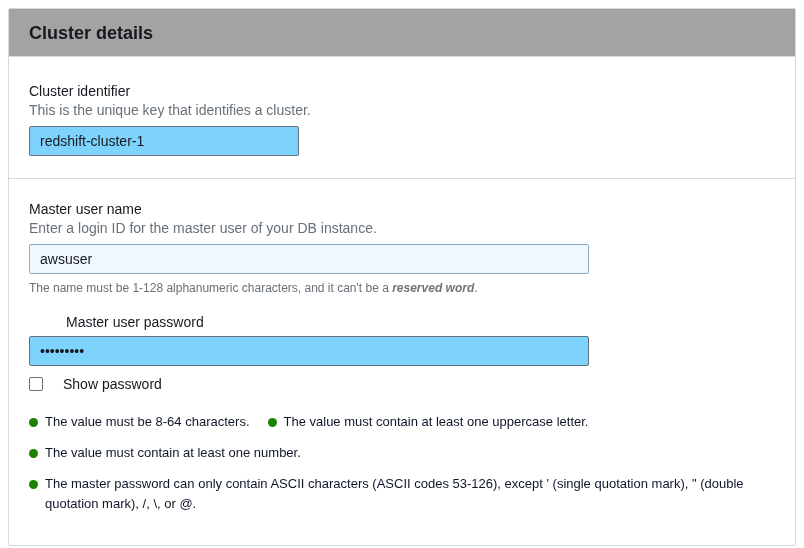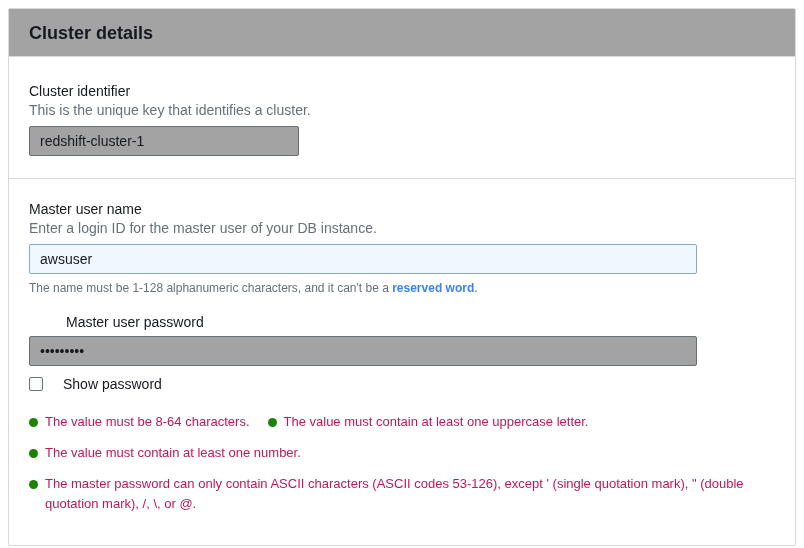--- a/index.html
+++ b/index.html
@@ -49,36 +49,37 @@
     line-height: 1.35;
     margin-bottom: 6px;
   }
   .field-hint {
     font-size: 12px;
     color: #687078;
     line-height: 1.35;
     margin-top: 6px;
   }
   .field-hint a, .link {
-    color: #3b82f6;
+    color: #737373;
     text-decoration: none;
     font-weight: 700;
+    font-style: italic;
   }
   input.text {
     width: 270px;
     max-width: 100%;
     padding: 6px 10px;
     font-size: 14px;
     border: 1px solid #687078;
     border-radius: 2px;
     color: #16191f;
-    background: #a3a3a3;
+    background: #7dd3fc;
   }
   input.wide {
-    width: 668px;
+    width: 560px;
     max-width: 100%;
   }
   input.highlight {
     background: #f0f8ff;
     border-color: #8aa9c4;
   }
   .divider {
     border: none;
     border-top: 1px solid #d5dbdb;
     margin: 22px -20px 22px -20px;
@@ -92,21 +93,21 @@
   .checkbox {
     width: 14px;
     height: 14px;
     border: 1px solid #687078;
     border-radius: 2px;
     background: #fff;
   }
   .rules {
     margin-top: 20px;
     font-size: 13px;
-    color: #be185d;
+    color: #0f172a;
     line-height: 1.6;
   }
   .rule-line {
     display: flex;
     flex-wrap: wrap;
     align-items: flex-start;
     gap: 6px 18px;
     margin-bottom: 10px;
   }
   .rule {

